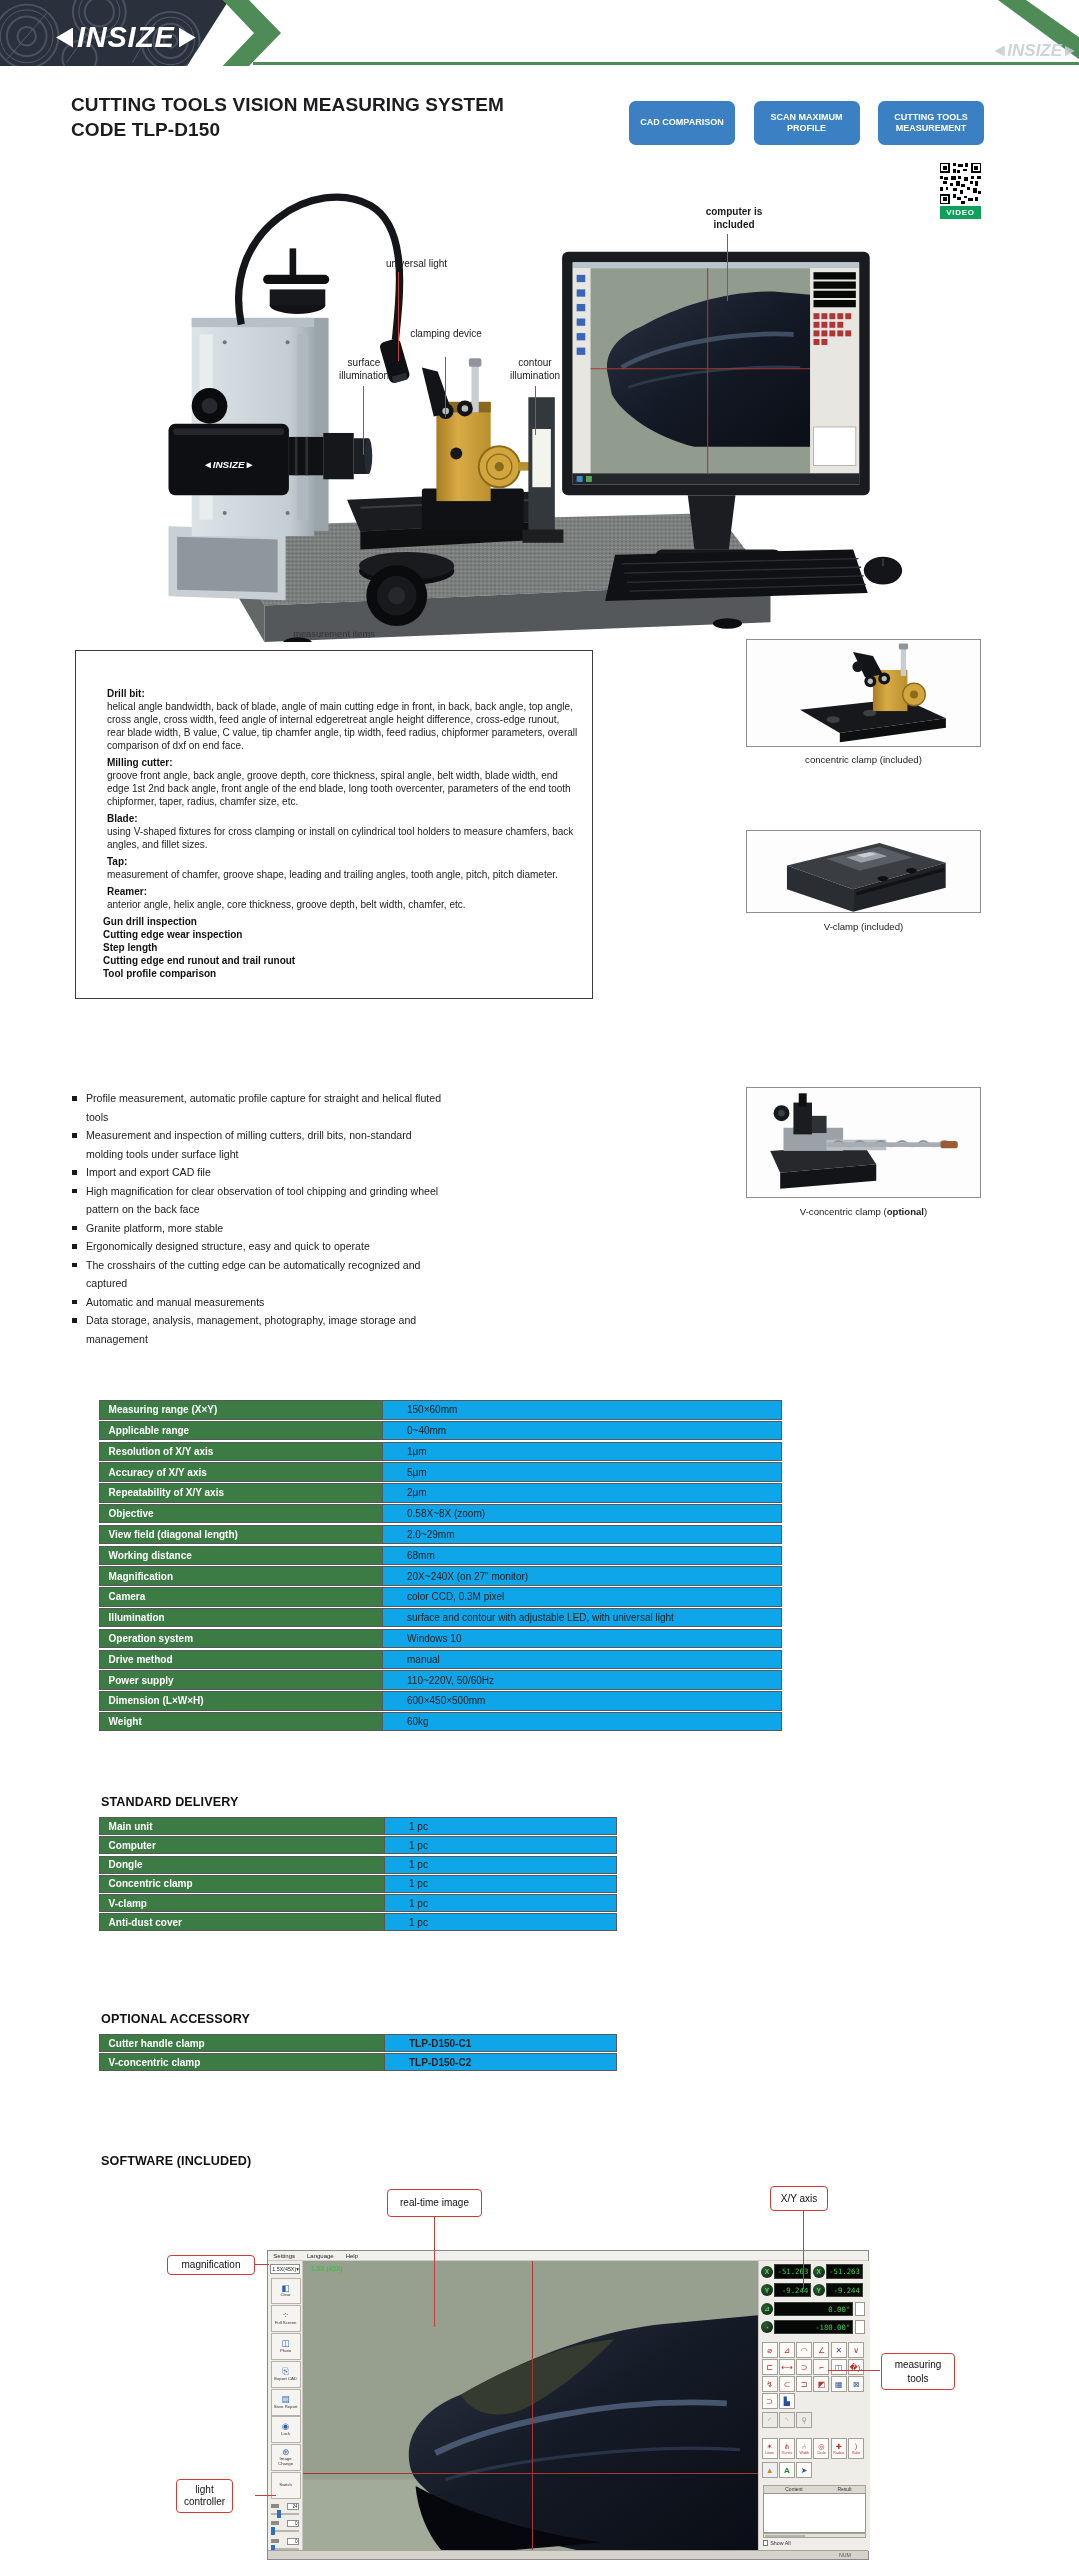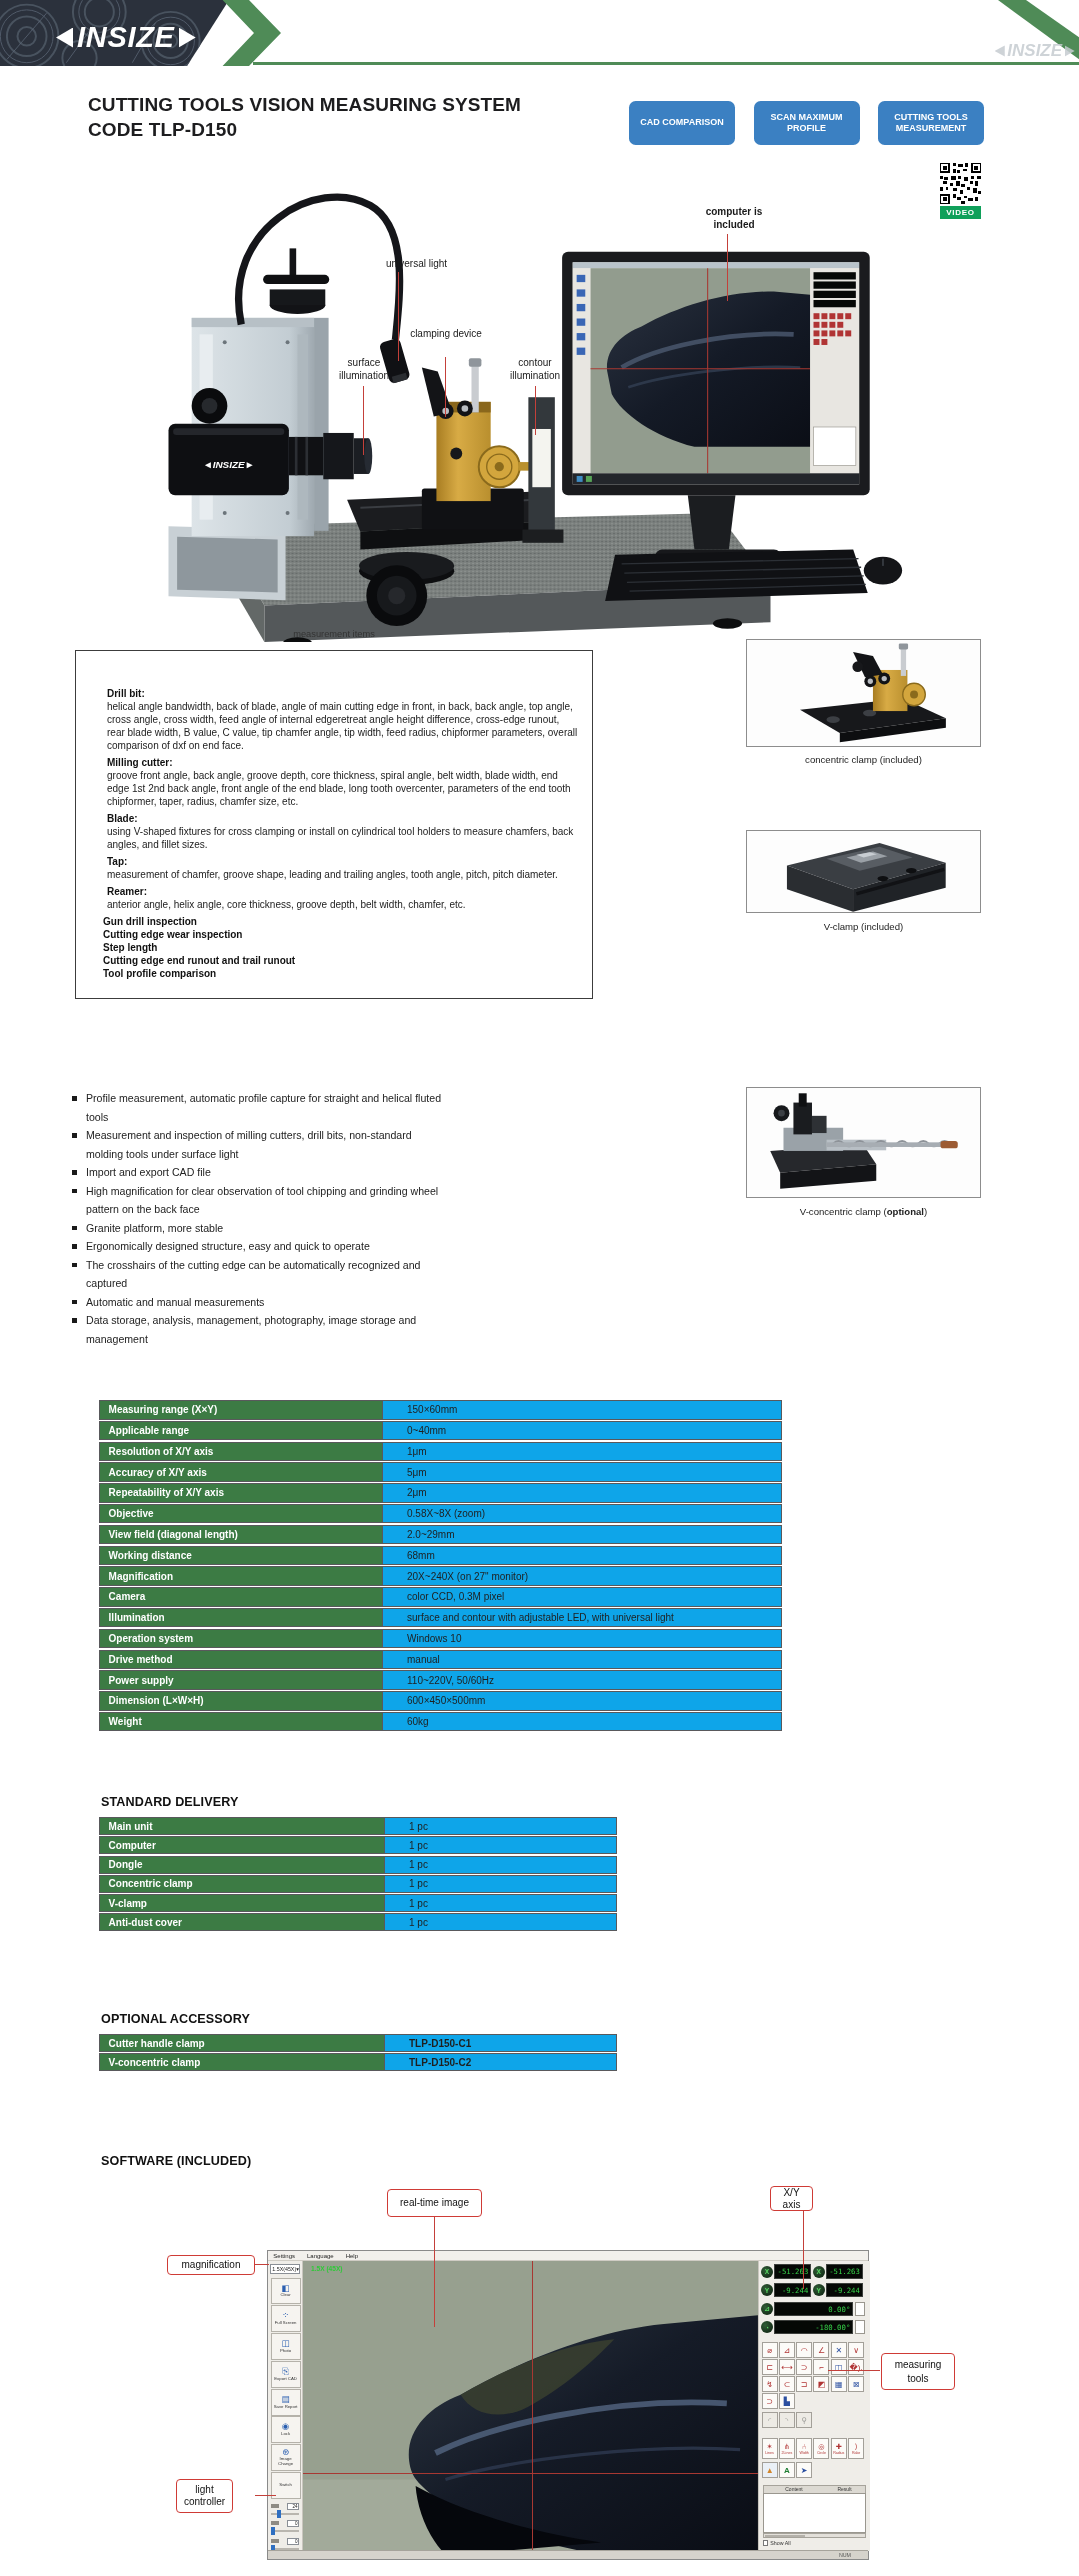--- a/index.html
+++ b/index.html
@@ -18,21 +18,21 @@
   .logo{left:56px;top:21px;display:flex;align-items:center;gap:4px;}
   .logo .tri-l{width:17px;height:20px;background:#fff;clip-path:polygon(100% 0,0 50%,100% 100%);}
   .logo .tri-r{width:17px;height:20px;background:#fff;clip-path:polygon(0 0,100% 50%,0 100%);}
   .logo .word{color:#fff;font-size:29px;font-weight:bold;font-style:italic;letter-spacing:0.7px;text-shadow:0 0 1.3px rgba(0,0,0,.4);}
   .watermark{right:5.3px;top:41px;display:flex;align-items:center;gap:2.6px;opacity:.85;}
   .watermark .tri-l{width:10px;height:11.2px;background:#c6ccd1;clip-path:polygon(100% 0,0 50%,100% 100%);}
   .watermark .tri-r{width:10px;height:11.2px;background:#c6ccd1;clip-path:polygon(0 0,100% 50%,0 100%);}
   .watermark .word{color:#c6ccd1;font-size:17px;font-weight:bold;font-style:italic;}
 
   
-  .title{left:88px;top:93px;font-size:19px;font-weight:bold;color:#1d1d1f;line-height:24.5px;letter-spacing:0.1px;}
+  .title{left:71px;top:93px;font-size:19px;font-weight:bold;color:#1d1d1f;line-height:24.5px;letter-spacing:0.1px;}
   .btn-row{left:629px;top:101px;display:flex;gap:18.5px;}
   .blue-btn{width:106px;height:44px;background:#3b80c2;border-radius:6.6px;color:#fff;
     font-weight:bold;font-size:9px;line-height:11.2px;display:flex;align-items:center;justify-content:center;
     text-align:center;padding:2.6px 6.6px;box-sizing:border-box;}
   .qr{left:940px;top:163px;width:41px;height:41px;}
   .video-badge{left:940px;top:206px;width:41px;height:13.2px;background:#0fa05a;color:#fff;
     font-weight:bold;font-size:8px;display:flex;align-items:center;justify-content:center;letter-spacing:0.7px;}
 
   
   .mlabel{font-size:10px;color:#1a1a1a;text-align:center;line-height:12.6px;}
@@ -796,21 +796,21 @@
       </div>
     </div>
 
     <div class="sw-status">
       <span>NUM</span>
     </div>
   </div>
 
   <div class="callout" style="left:387px;top:2189px;width:95px;height:28px;">real-time image</div>
   <div class="abs rline vline" style="left:434px;top:2217px;height:110px;"></div>
-  <div class="callout" style="left:770px;top:2186px;width:43px;height:25px;">X/Y axis</div>
+  <div class="callout" style="left:770px;top:2186px;width:58px;height:25px;">X/Y axis</div>
   <div class="abs rline vline" style="left:803px;top:2211px;height:78px;"></div>
   <div class="callout" style="left:167px;top:2255px;width:88px;height:20px;">magnification</div>
   <div class="abs rline hline" style="left:255px;top:2264px;width:14px;"></div>
   <div class="callout" style="left:881px;top:2353px;width:74px;height:37px;line-height:13.2px;">measuring tools</div>
   <div class="abs rline hline" style="left:828px;top:2370px;width:52px;"></div>
   <div class="callout" style="left:176px;top:2479px;width:57px;height:34px;">light controller</div>
   <div class="abs rline hline" style="left:255px;top:2495px;width:21px;"></div>
 
 </div>
 

